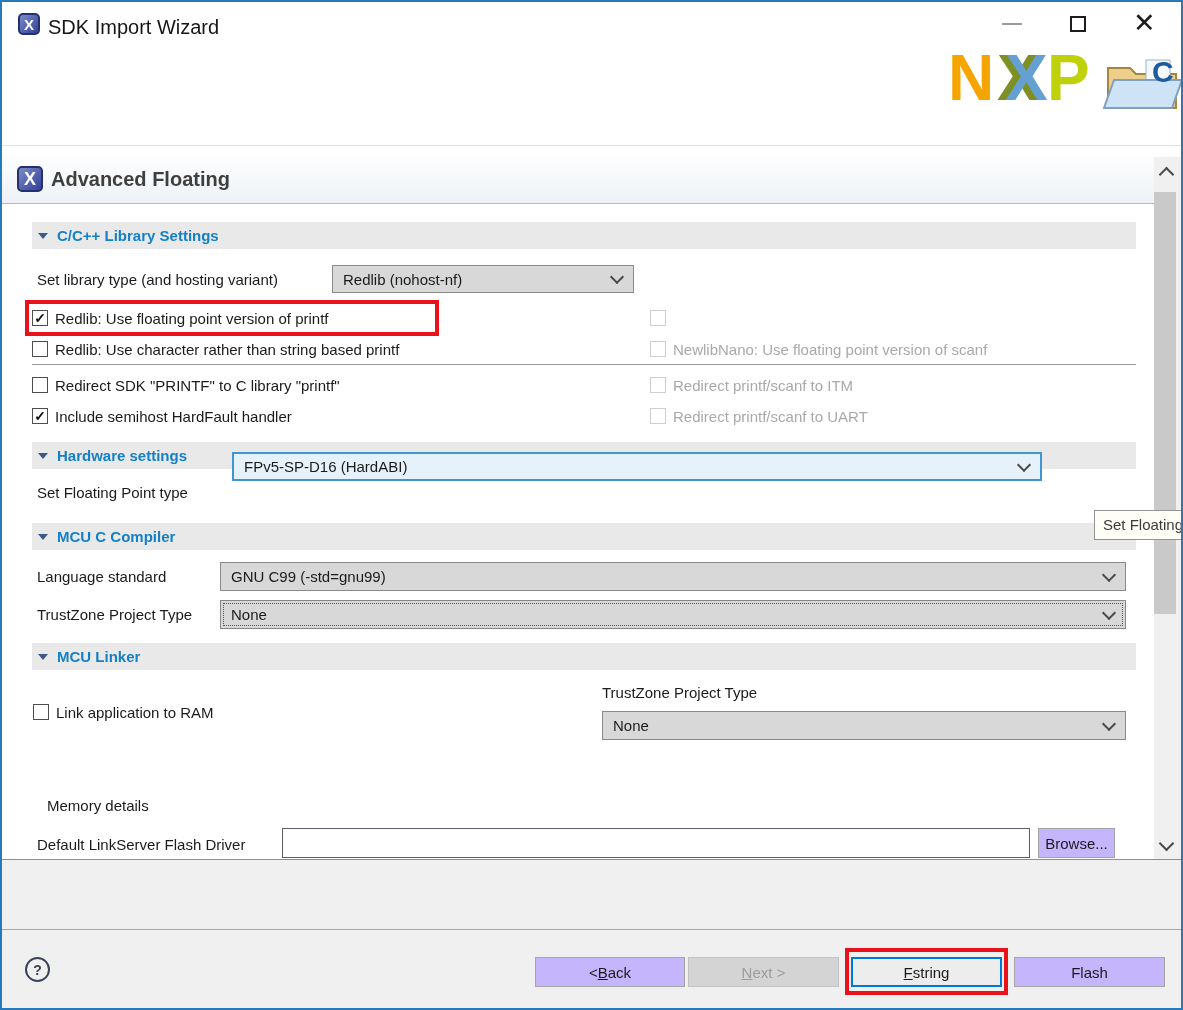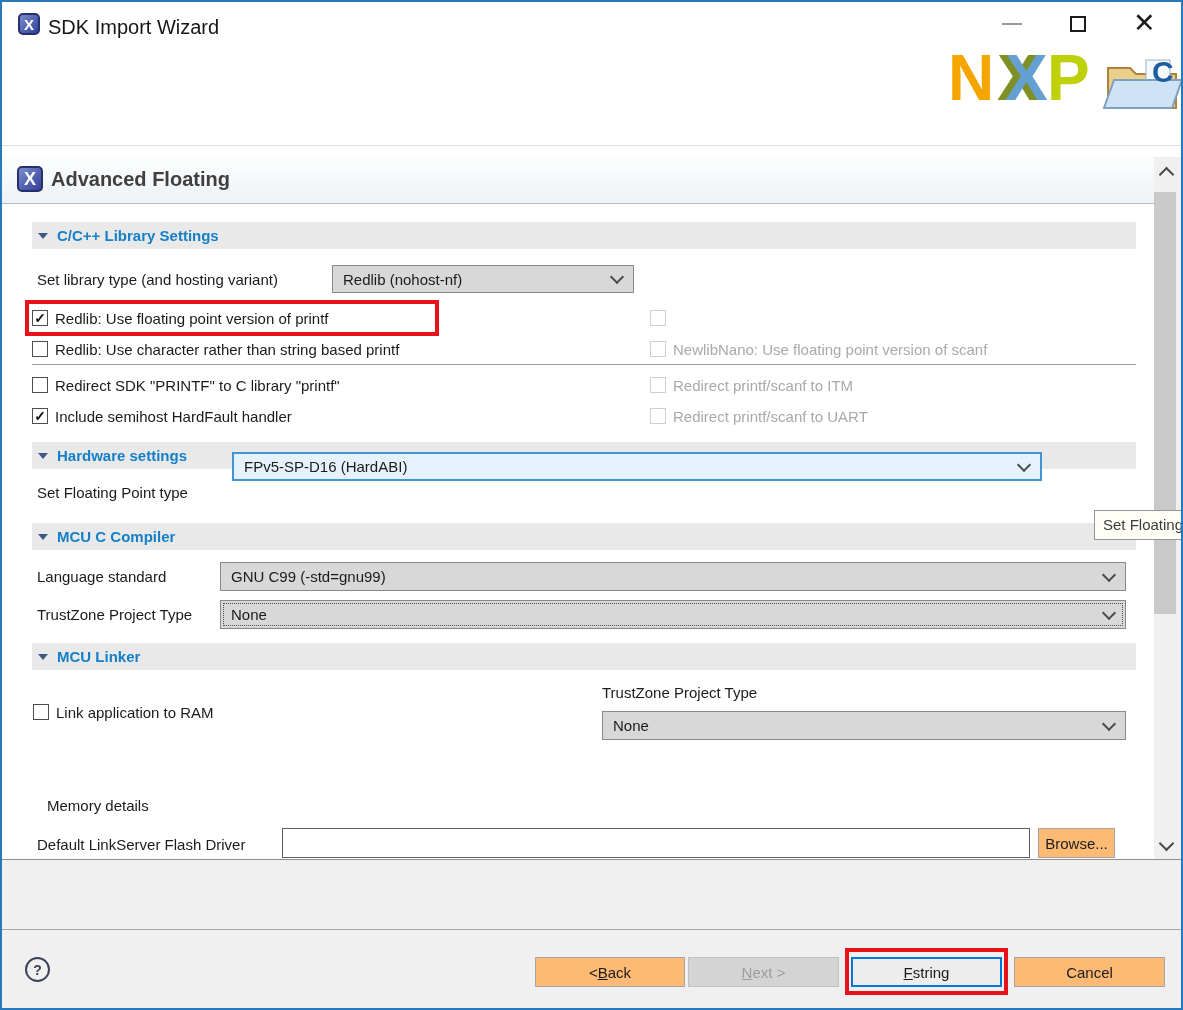--- a/index.html
+++ b/index.html
@@ -80,21 +80,21 @@
   .sb-arrow{position:absolute;left:7px;width:9px;height:9px;
     border-right:2px solid #4a4a4a;border-bottom:2px solid #4a4a4a;}
   .sb-up{top:12px;transform:rotate(-135deg);}
   .sb-down{bottom:10px;transform:rotate(45deg);}
 
   
   .bottom-region{left:0;top:858px;width:1183px;height:150px;background:#f0f0f0;}
   .footer-divider{left:0;top:927px;width:1183px;height:1px;background:#a7a7a7;}
   .help-circle{left:23px;top:955px;width:21px;height:21px;border:2px solid #3c4257;border-radius:50%;
     display:flex;align-items:center;justify-content:center;font-size:14px;font-weight:bold;color:#3c4257;}
-  .btn{top:955px;height:30px;background:#fdba74;border:1px solid #a5a5a5;box-sizing:border-box;
+  .btn{top:955px;height:30px;background:#c4b5fd;border:1px solid #a5a5a5;box-sizing:border-box;
     display:flex;align-items:center;justify-content:center;font-size:15px;color:#1b1b1b;
     font-family:"Liberation Sans",sans-serif;}
   .btn.dis{background:#d4d4d4;border-color:#c2c2c2;color:#9d9d9d;}
   .btn.default{background:#ededed;border:2px solid #0078d7;}
 
   
   .folder-svg{left:1100px;top:50px;}
 </style>
 </head>
 <body>
@@ -244,17 +244,17 @@
   <div class="abs btn dis" style="left:686px;width:151px;">
     <span></span>
       <u>N</u>
       <span>ext &gt;</span>
   </div>
   <div class="abs btn default" style="left:849px;width:151px;">
     <span></span>
       <u>F</u>
       <span>string</span>
   </div>
-  <div class="abs btn" style="left:1012px;width:151px;">Cancel</div>
+  <div class="abs btn" style="left:1012px;width:151px;">Flash</div>
 
   <div class="abs red-box" style="left:843px;top:946px;width:163px;height:47px;"></div>
 
 </div>
 
 </body></html>

